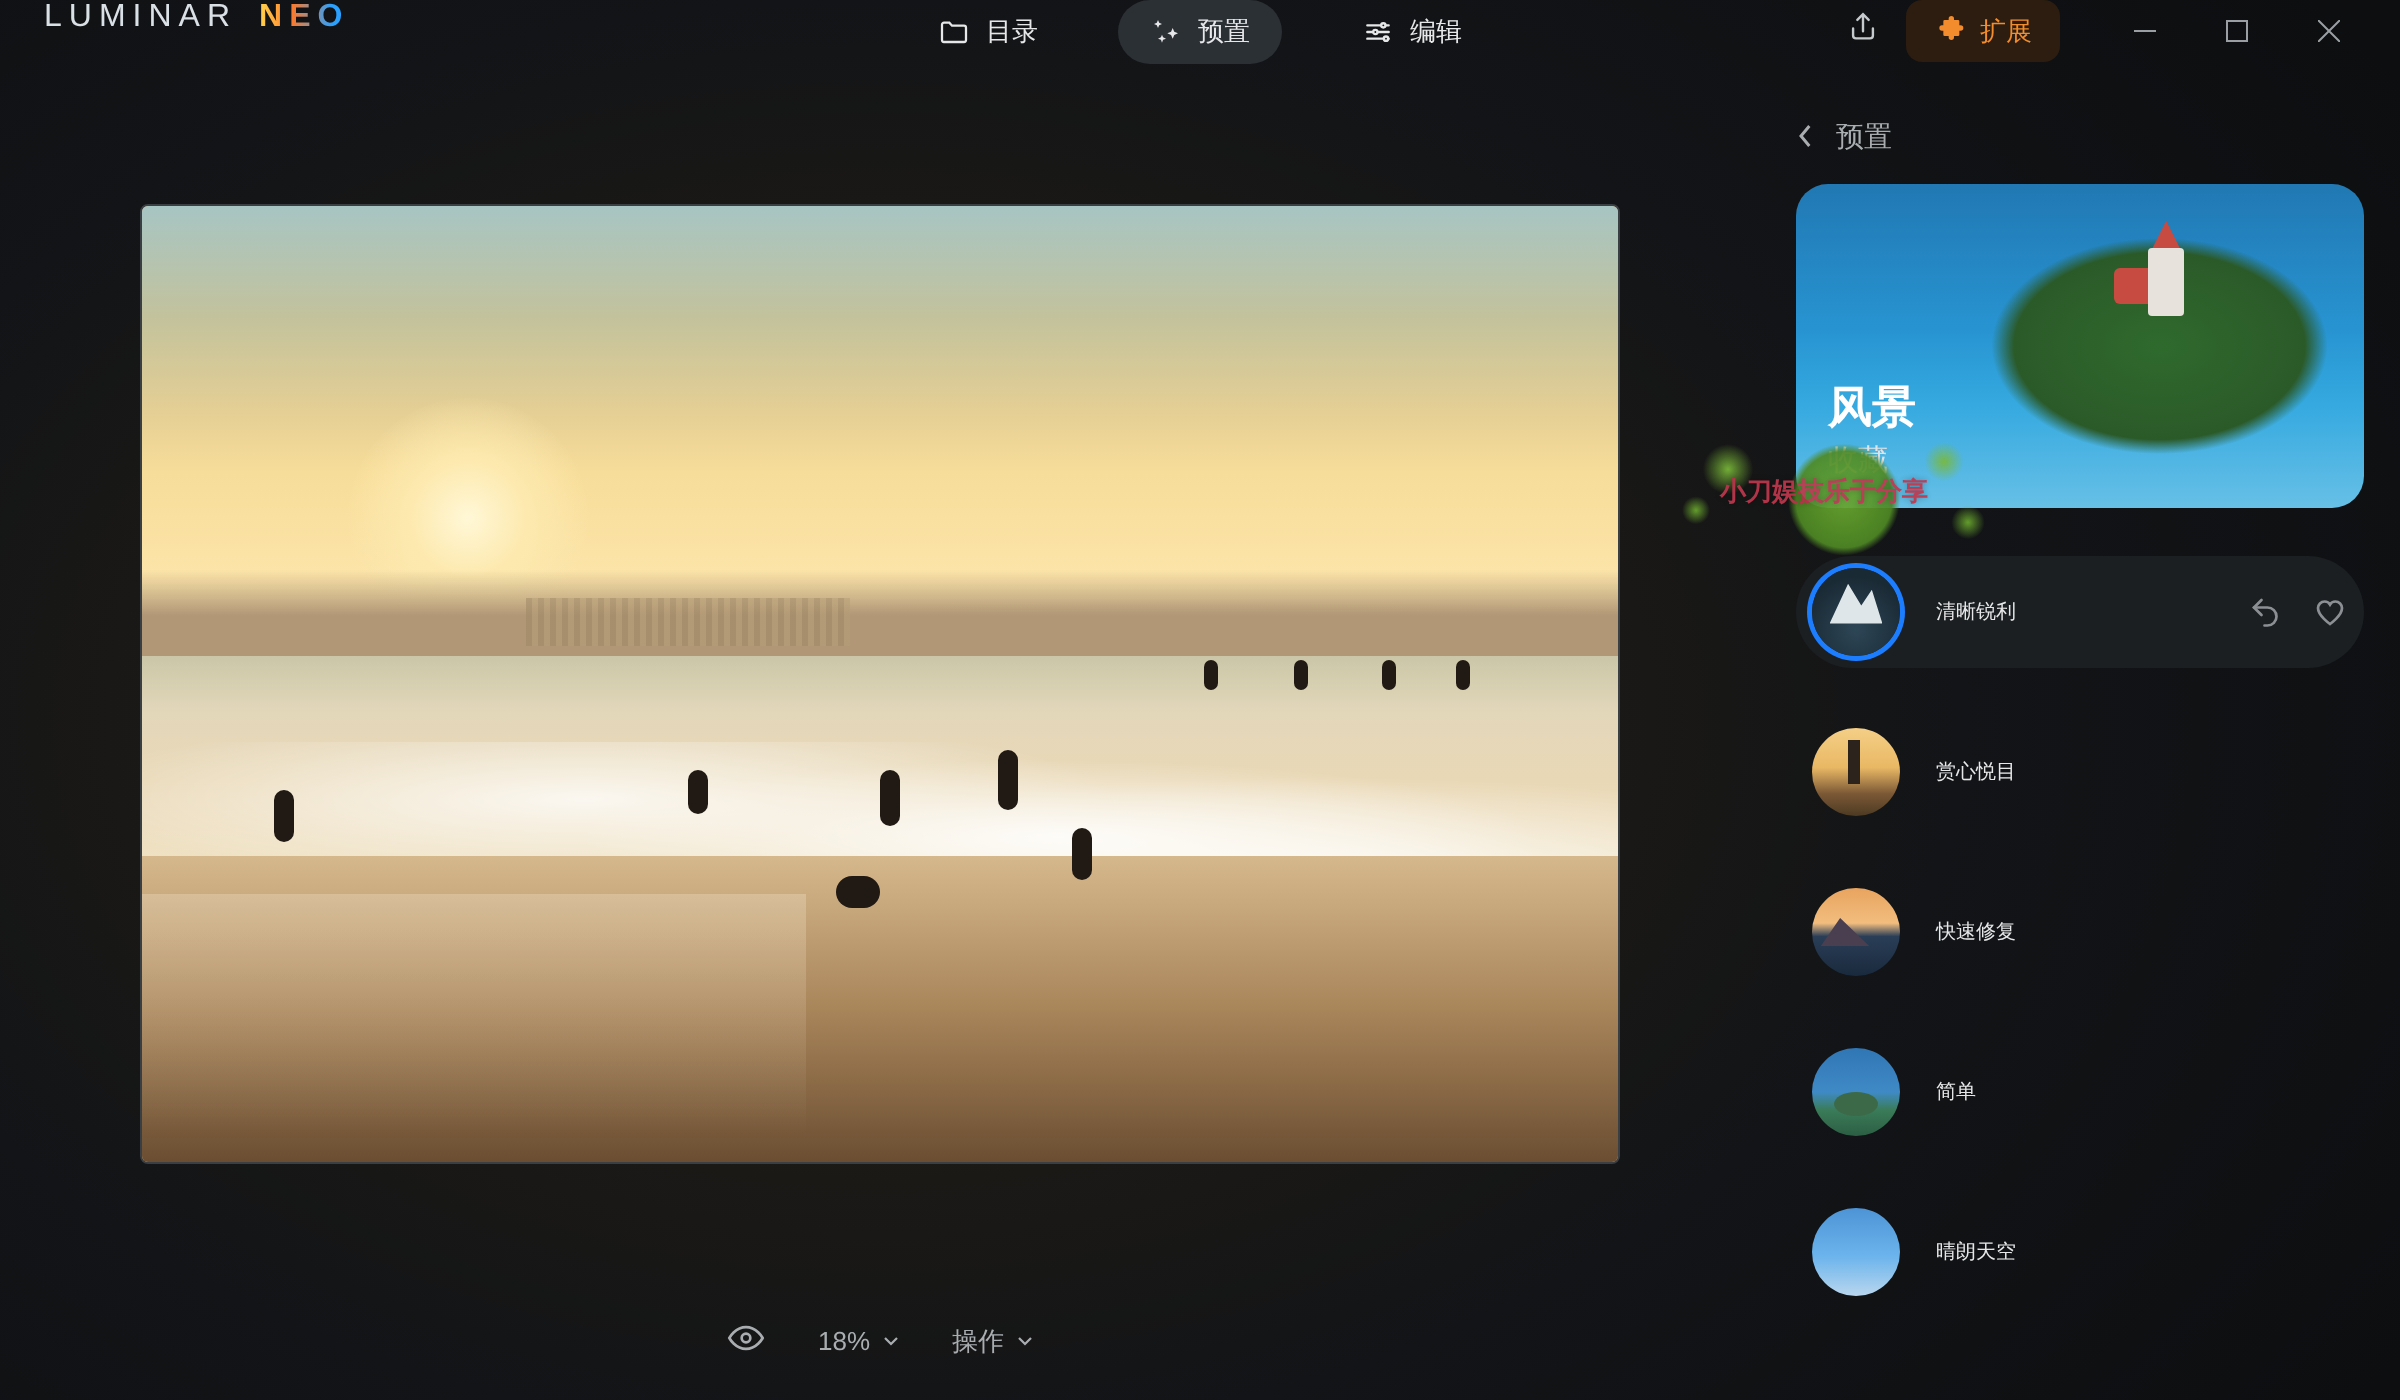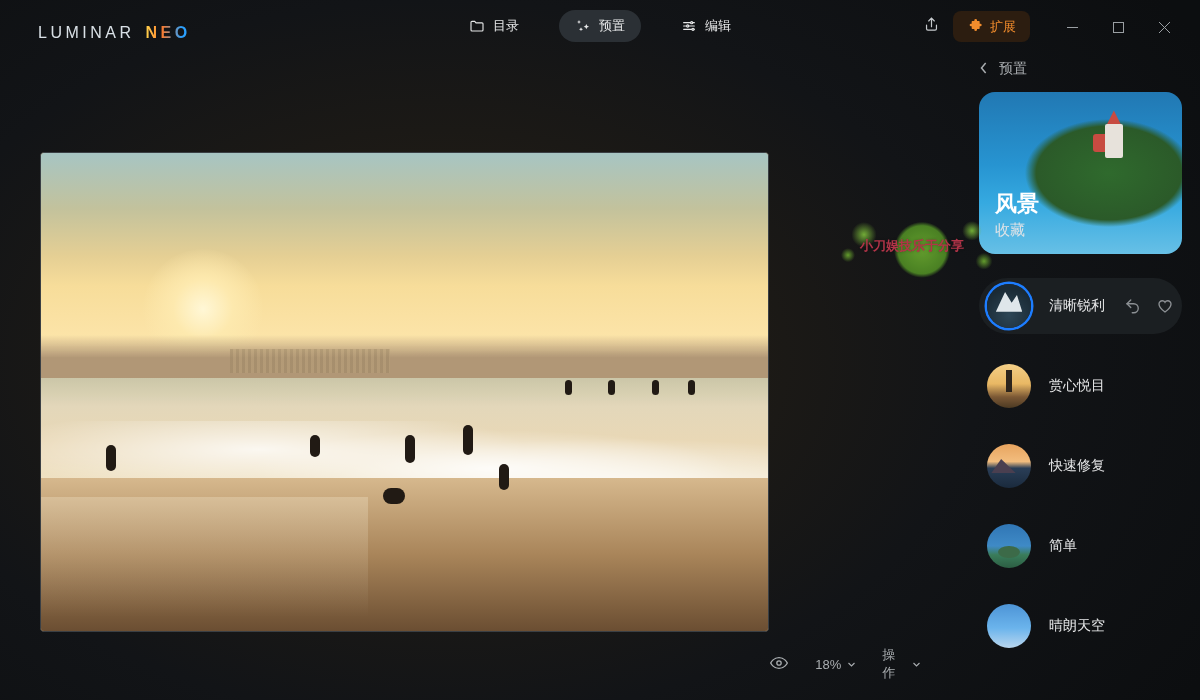--- a/index.html
+++ b/index.html
@@ -5,41 +5,41 @@
 :root{
   --bg:#0f1214; --panel:#141719; --panel2:#1a1e21; --line:#2a2f33;
   --txt:#e6e7e8; --txt2:#a9adb0; --accent:#1d7dff; --orange:#f28c2c;
   font-family:"Segoe UI","Helvetica Neue",Arial,sans-serif;
 }
 *{box-sizing:border-box}
 html,body{margin:0;height:100%}
 body{width:1200px;height:700px;background:radial-gradient(ellipse 900px 600px at 440px 360px,#2b2214 0%,#121417 60%,#0c0e10 100%);color:var(--txt);overflow:hidden;user-select:none}
 
 
-.titlebar{height:42px;display:flex;align-items:flex-end;padding:0 14px 0 38px;position:relative}
+.titlebar{height:42px;display:flex;align-items:flex-start;padding:0 14px 0 22px;position:relative}
 .logo{font-size:16px;font-weight:500;letter-spacing:3.5px;display:flex;gap:11px;align-items:baseline}
 .logo .a{color:#d9e0e6}
 .logo .b{background:linear-gradient(90deg,#ffd24c 0%,#ff7a2a 35%,#2aa0ff 80%);-webkit-background-clip:text;background-clip:text;color:transparent;font-weight:600}
 
 .tabs{position:absolute;left:50%;transform:translateX(-50%);display:flex;align-items:center;gap:24px}
 .tabbtn{display:flex;align-items:center;gap:8px;padding:7px 16px;border-radius:20px;color:var(--txt);font-size:13px;cursor:pointer}
 .tabbtn.active{background:#2b3035}
 .ticon{width:16px;height:16px;display:flex;align-items:center;justify-content:center}
 .ticon svg{width:16px;height:16px;display:block}
 
 .titlespacer{flex:1}
 .share{width:32px;height:32px;display:flex;align-items:center;justify-content:center;cursor:pointer;color:#c6cacd}
 .ext{display:flex;align-items:center;gap:7px;margin-left:6px;padding:6px 14px;border-radius:8px;background:#2c1d10;color:var(--orange);font-size:13px;cursor:pointer}
 .wingrp{display:flex;margin-left:20px;gap:2px}
 .winbtn{width:44px;height:30px;display:flex;align-items:center;justify-content:center;cursor:pointer;color:#9a9fa3}
 .winbtn svg{width:11px;height:11px;display:block}
 
 
 .main{position:absolute;inset:42px 0 0 0;display:flex}
-.stage{flex:1;display:flex;align-items:center;justify-content:flex-start;padding:60px 40px 18px}
+.stage{flex:1;display:flex;flex-direction:column;align-items:center;justify-content:flex-start;padding:60px 40px 18px}
 .photo{width:740px;height:480px;border:1px solid #3a3f44;border-radius:4px;overflow:hidden;position:relative;background:#d9b27a}
 
 
 .sky{position:absolute;inset:0 0 55% 0;background:linear-gradient(180deg,#a7c5c3 0%,#c3c29c 26%,#e5cf94 48%,#f7dd9a 62%,#ffe8b1 100%)}
 .sun{position:absolute;left:14%;top:20%;width:120px;height:120px;border-radius:50%;background:radial-gradient(circle,#fff7d6 0%,#fde9ae 35%,rgba(253,233,174,0) 72%)}
 .hills{position:absolute;left:0;right:0;top:38%;height:12%;background:linear-gradient(180deg,transparent 0%,#b19776 40%),
    radial-gradient(ellipse 700px 60px at 70% 100%,#8e7c61 0%,transparent 70%)}
 .city{position:absolute;left:26%;top:41%;width:22%;height:5%;background:repeating-linear-gradient(90deg,#9e8866 0 3px,#b59d77 3px 6px);opacity:.55}
 .sea{position:absolute;left:0;right:0;top:47%;height:24%;background:
    linear-gradient(180deg,#c7c3a6 0%,#ded3b7 25%,#e4d4b3 55%,#ecdfc4 100%);
@@ -85,21 +85,21 @@
 .hero .castle{position:absolute;left:62%;top:20%;width:18px;height:34px;background:#e7e2db;border-radius:2px}
 .hero .castle::before{content:"";position:absolute;left:2px;top:-14px;width:14px;height:14px;background:#c74b41;border-radius:2px 2px 0 0;clip-path:polygon(0 100%,50% 0,100% 100%)}
 .hero .roof2{position:absolute;left:56%;top:26%;width:20px;height:18px;background:#c74b41;border-radius:3px}
 .hero .txt{position:absolute;left:16px;bottom:14px}
 .hero .t1{font-size:22px;font-weight:600;color:#fff}
 .hero .t2{font-size:15px;color:#e0e3e6;margin-top:2px}
 
 .plist{display:flex;flex-direction:column;gap:24px}
 .pitem{display:flex;align-items:center;gap:18px;padding:6px 8px;border-radius:28px;cursor:pointer;position:relative}
 .pitem .thumb{width:44px;height:44px;border-radius:50%;flex-shrink:0;position:relative;overflow:hidden}
-.pitem .lbl{font-size:14px;color:var(--txt)}
+.pitem .lbl{font-size:10px;color:var(--txt)}
 .pitem.sel{background:#1b1f22}
 .pitem.sel .thumb{box-shadow:0 0 0 2.5px var(--accent)}
 .pacts{margin-left:auto;display:none;gap:14px;color:#8c9094}
 .pitem.sel .pacts{display:flex}
 .pacts .ic{width:18px;height:18px;cursor:pointer}
 
 .th1{background:radial-gradient(circle at 50% 70%,#2d4656 0%,#1a2a35 70%),linear-gradient(180deg,#86a3b8 0%,#395164 50%)}
 .th1::after{content:"";position:absolute;left:20%;right:20%;top:18%;height:45%;background:#dfe6ea;clip-path:polygon(0 100%,35% 0,60% 55%,80% 15%,100% 100%)}
 .th2{background:linear-gradient(180deg,#e8a45f 0%,#f2bd7e 40%,#2a3e57 55%,#1a2a3d 100%)}
 .th2::after{content:"";position:absolute;left:10%;right:35%;top:34%;height:32%;background:#4a3f50;clip-path:polygon(0 100%,40% 0,100% 100%)}

